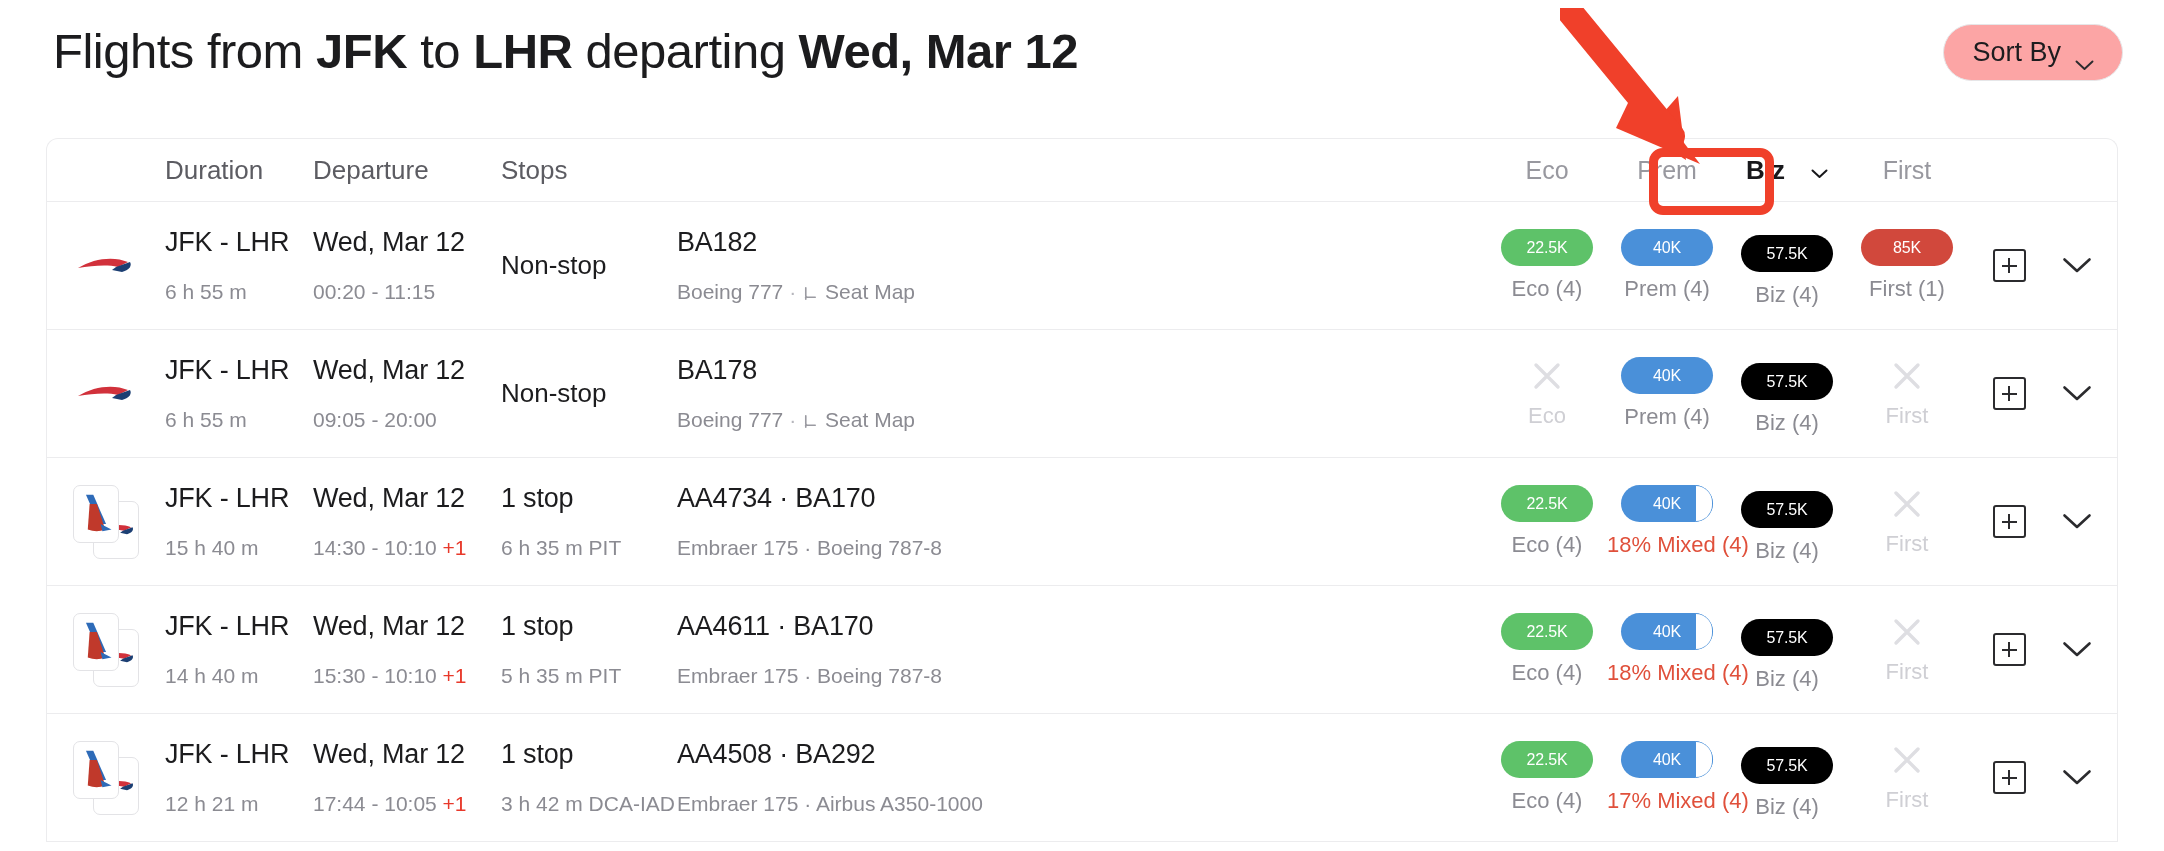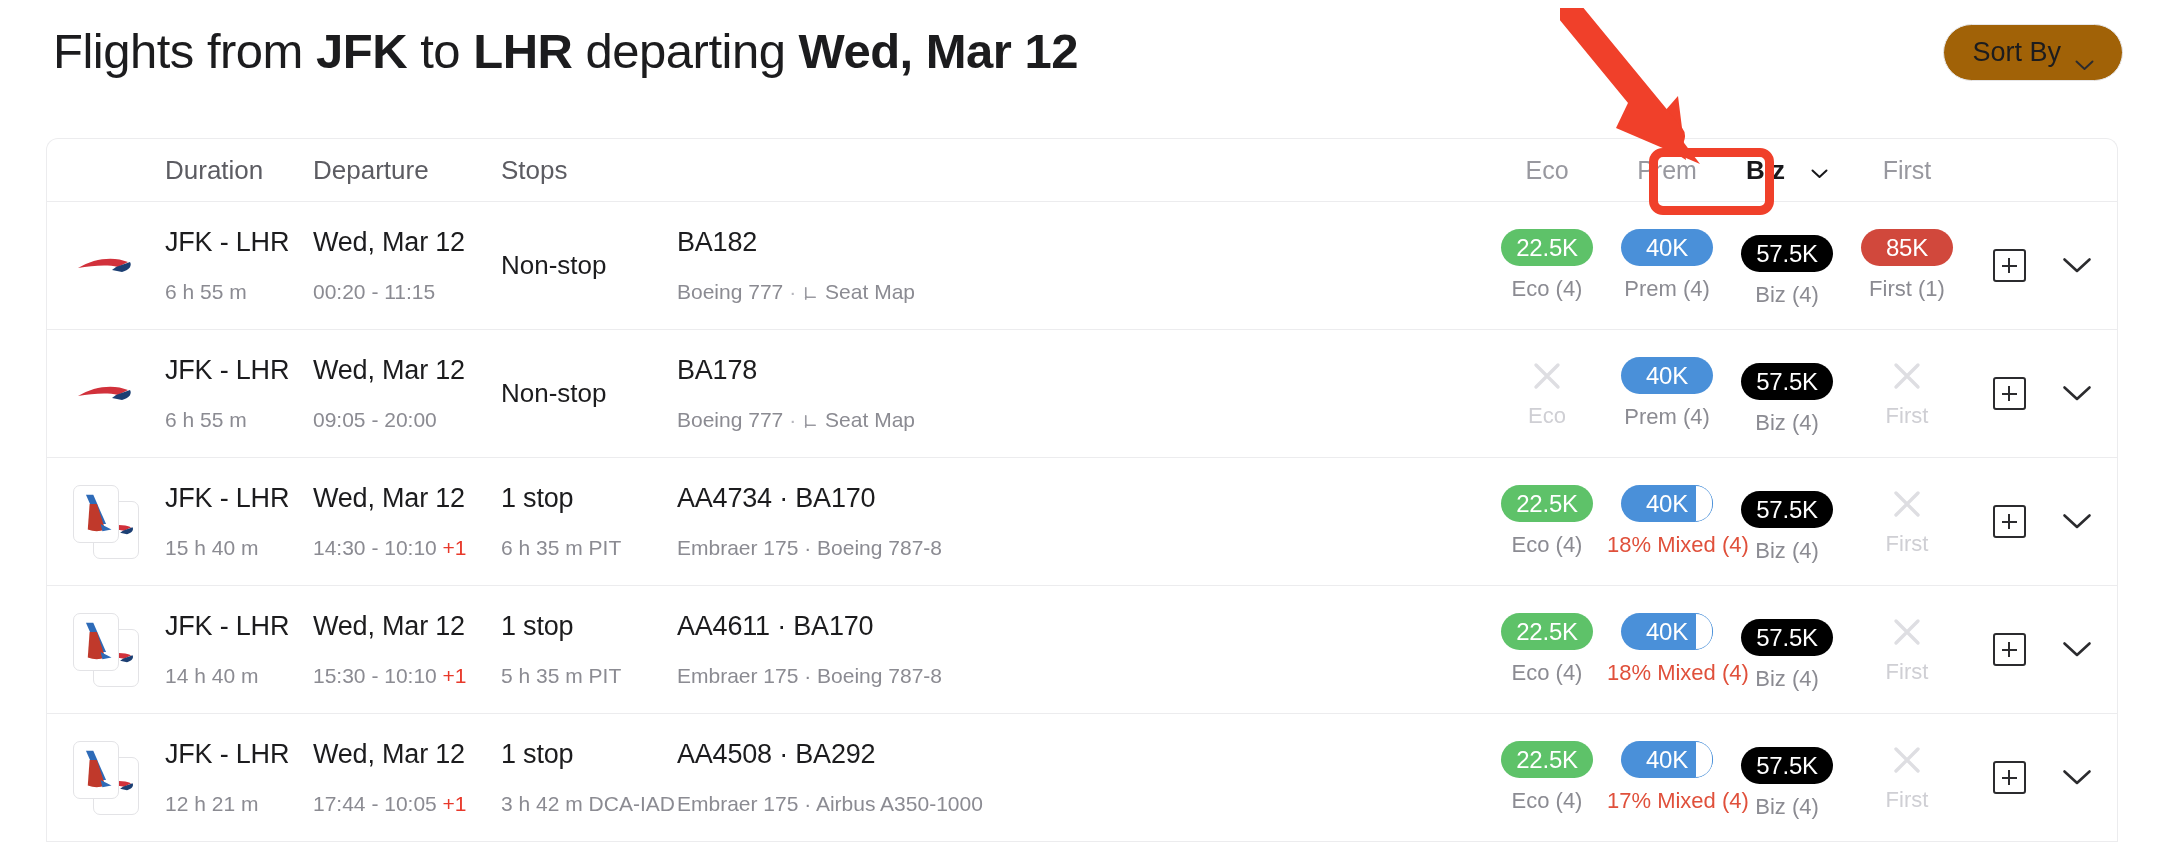--- a/index.html
+++ b/index.html
@@ -20,21 +20,21 @@
     position: absolute; left: 46px; top: 26px;
     font-size: 49px; line-height: 1.05; letter-spacing: -0.5px;
     white-space: nowrap; font-weight: 400; color: #1c1c1e;
   }
   .page-title .b { font-weight: 700; }
   .sort-btn {
     position: absolute; right: 48px; top: 24px;
     display: flex; align-items: center; gap: 14px;
     height: 57px; padding: 0 28px;
     border: 1.6px solid #e6e6e8; border-radius: 29px;
-    background: #a16207; font-size: 27px; color: #1c1c1e;
+    background: #fca5a5; font-size: 27px; color: #1c1c1e;
     white-space: nowrap;
   }
   .sort-btn .chev { display: block; width: 19px; height: 11px; }
 
   
   .table {
     position: absolute; left: 46px; top: 138px;
     width: 2072px;
     border: 1.5px solid #ececee;
     border-bottom: none;
@@ -69,21 +69,21 @@
   .cell-sub  { font-size: 21px; color: #8b8b92; margin-top: 22px; white-space: nowrap; }
   .cell-one  { font-size: 26px; color: #1c1c1e; white-space: nowrap; }
   .plus1 { color: #e8392b; }
   .dot { color: #b6b6bc; padding: 0 6px; }
 
   
   .pill {
     display: inline-flex; align-items: center; justify-content: center;
     min-width: 92px; height: 37px; padding: 0 15px;
     border-radius: 19px; color: #fff;
-    font-size: 24px; font-weight: 400; letter-spacing: -0.2px;
+    font-size: 16px; font-weight: 400; letter-spacing: -0.2px;
     position: relative; overflow: hidden;
   }
   .pill.eco   { background: #5ec269; }
   .pill.prem  { background: #4a90d9; }
   .pill.biz   { background: #000000; margin-top: 12px; }
   .pill.first { background: #d1483c; }
   .pill .cutout {
     position: absolute; right: 0; top: 0; height: 100%; width: 17px;
     background: #fff; border-radius: 0 19px 19px 0;
     border: 1.6px solid #4a90d9; border-left: none;

